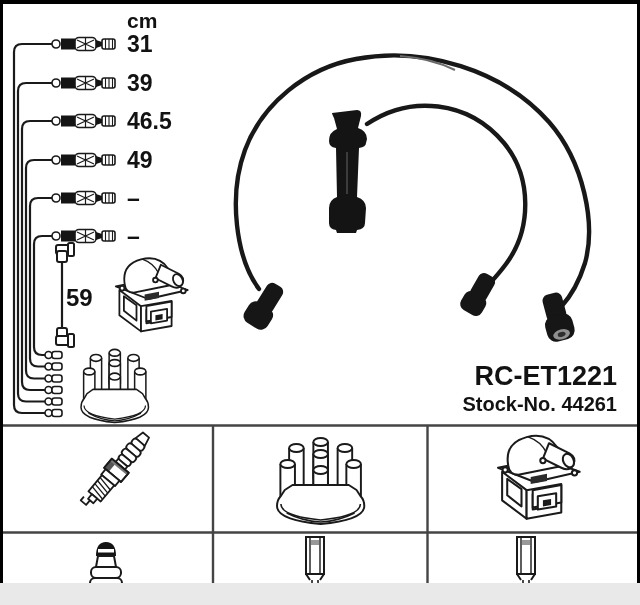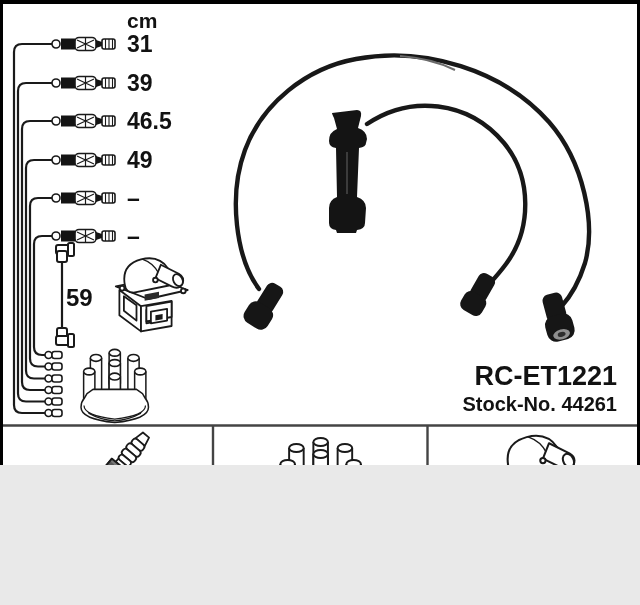--- a/index.html
+++ b/index.html
@@ -1,17 +1,17 @@
 <!DOCTYPE html>
 <html><head>
 <meta charset="utf-8">
 <style>
   html,body{margin:0;padding:0;background:#e9e9e9;}
   .stage{
-    position:relative;width:640px;height:465px;background:#ffffff;
+    position:relative;width:640px;height:583px;background:#ffffff;
     font-family:"Liberation Sans","DejaVu Sans",sans-serif;overflow:hidden;
   }
   .stage svg{position:absolute;left:0;top:0;display:block;}
   text{font-family:"Liberation Sans","DejaVu Sans",sans-serif;font-weight:700;fill:#121212;}
   .t-cm{font-size:21px;}
   .t-num{font-size:23px;}
   .t-59{font-size:24px;}
   .t-model{font-size:27px;}
   .t-stock{font-size:20px;}
 </style>

